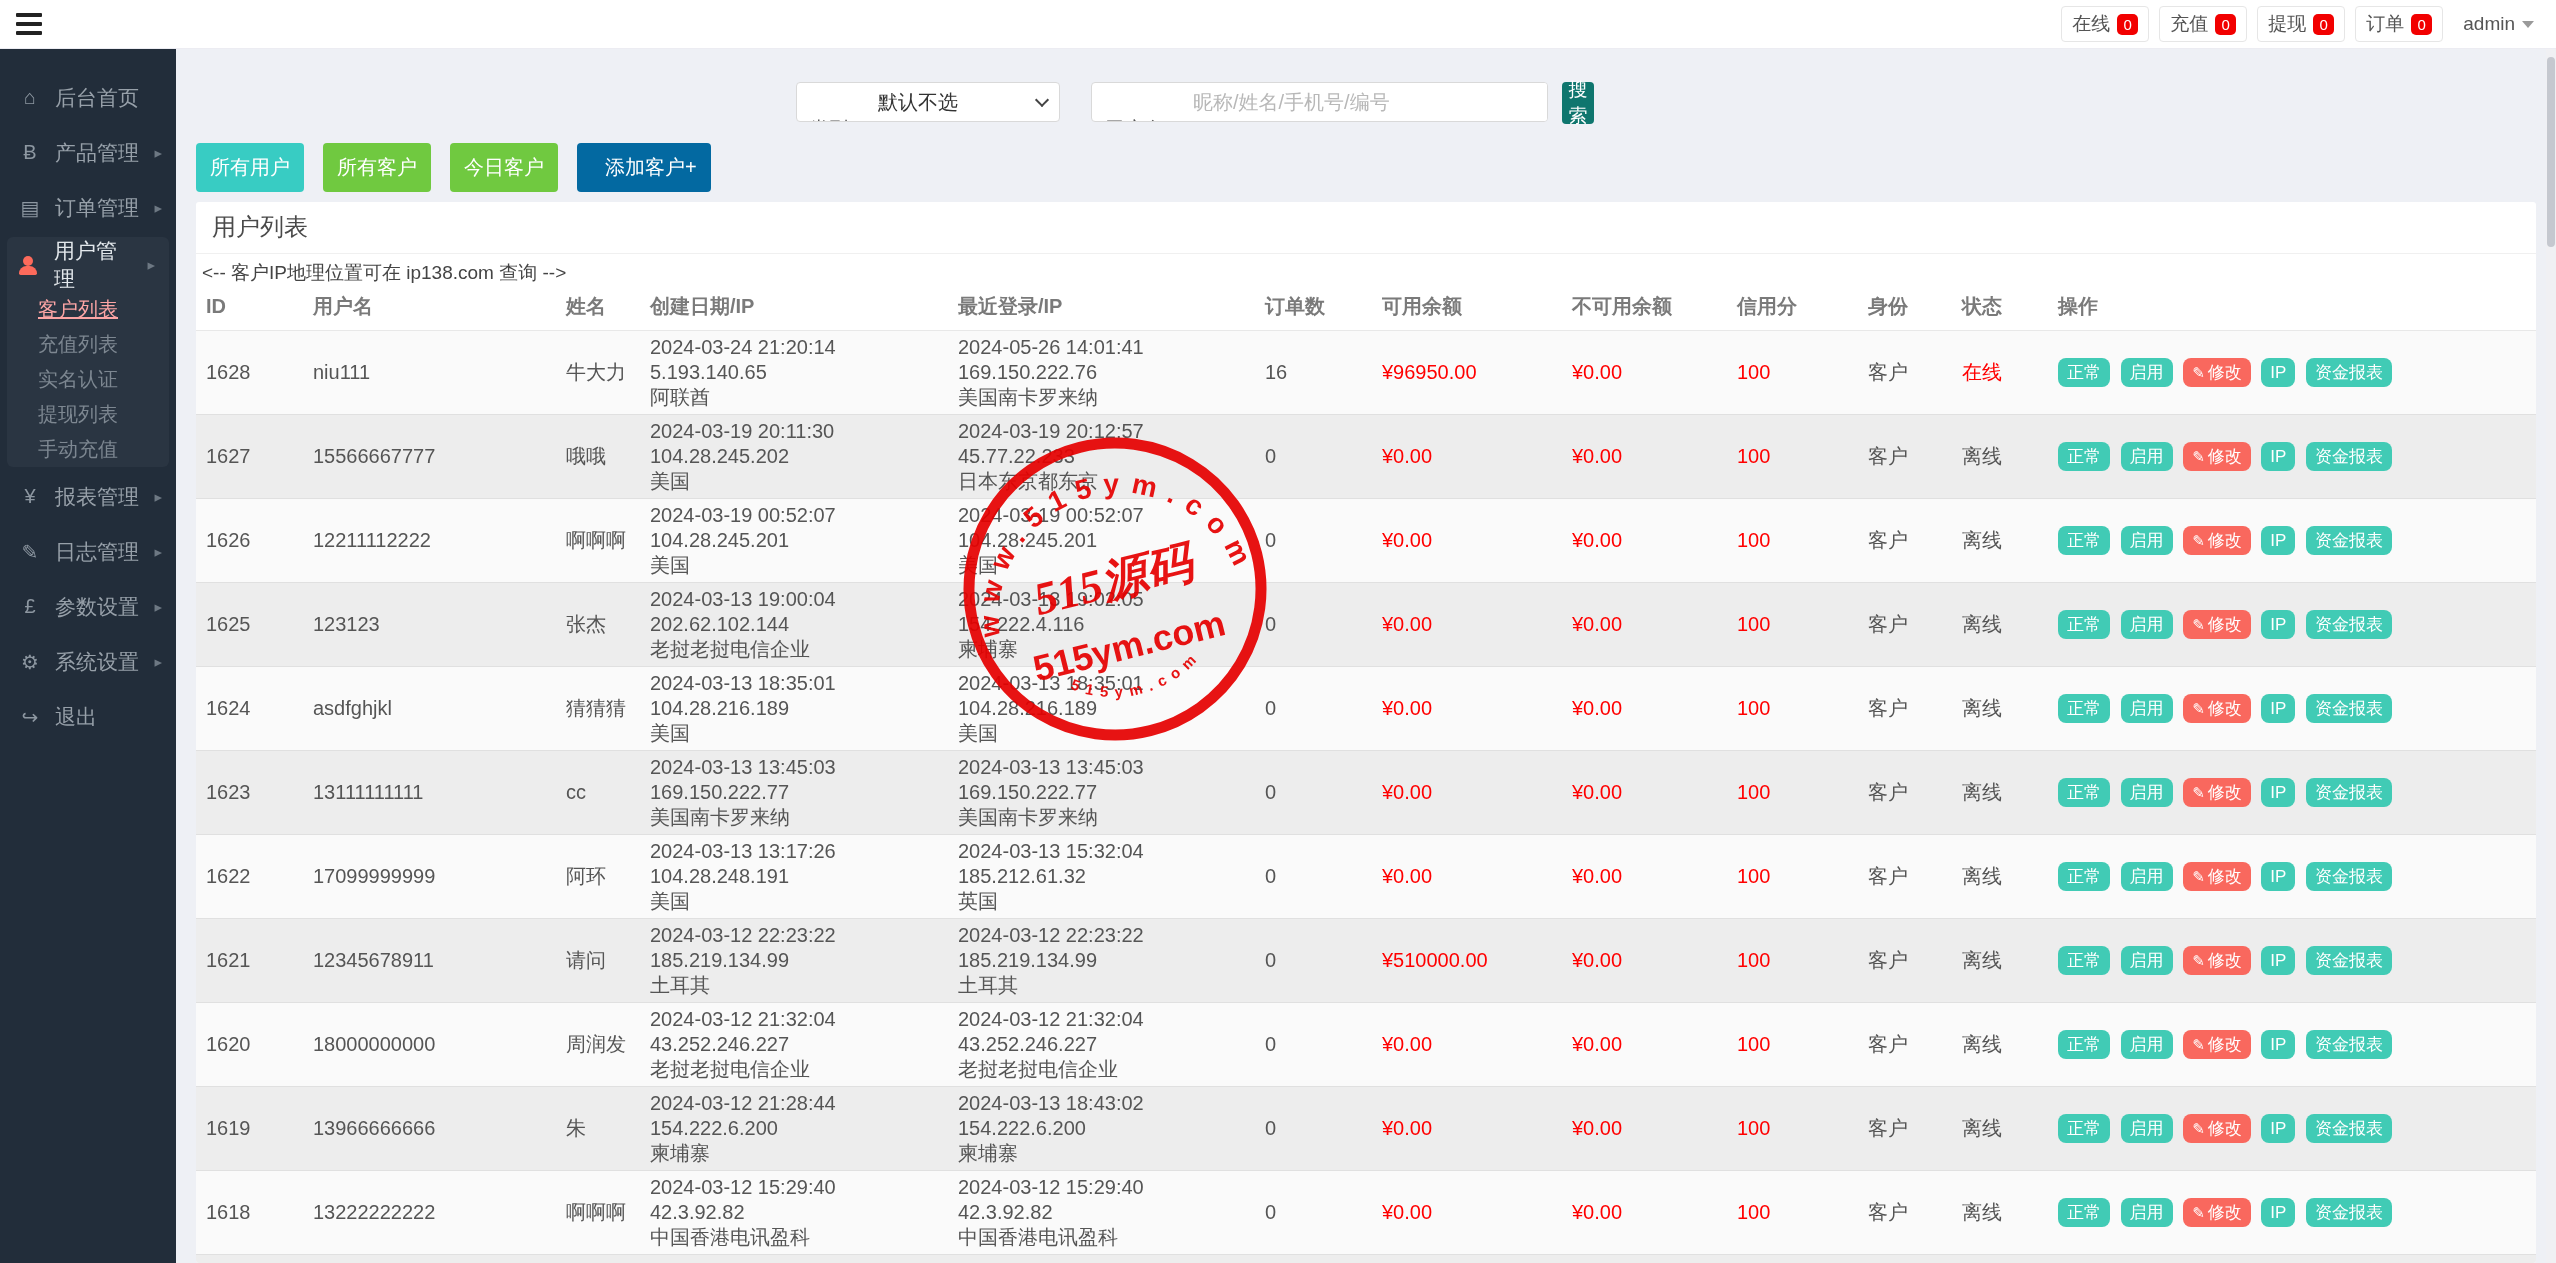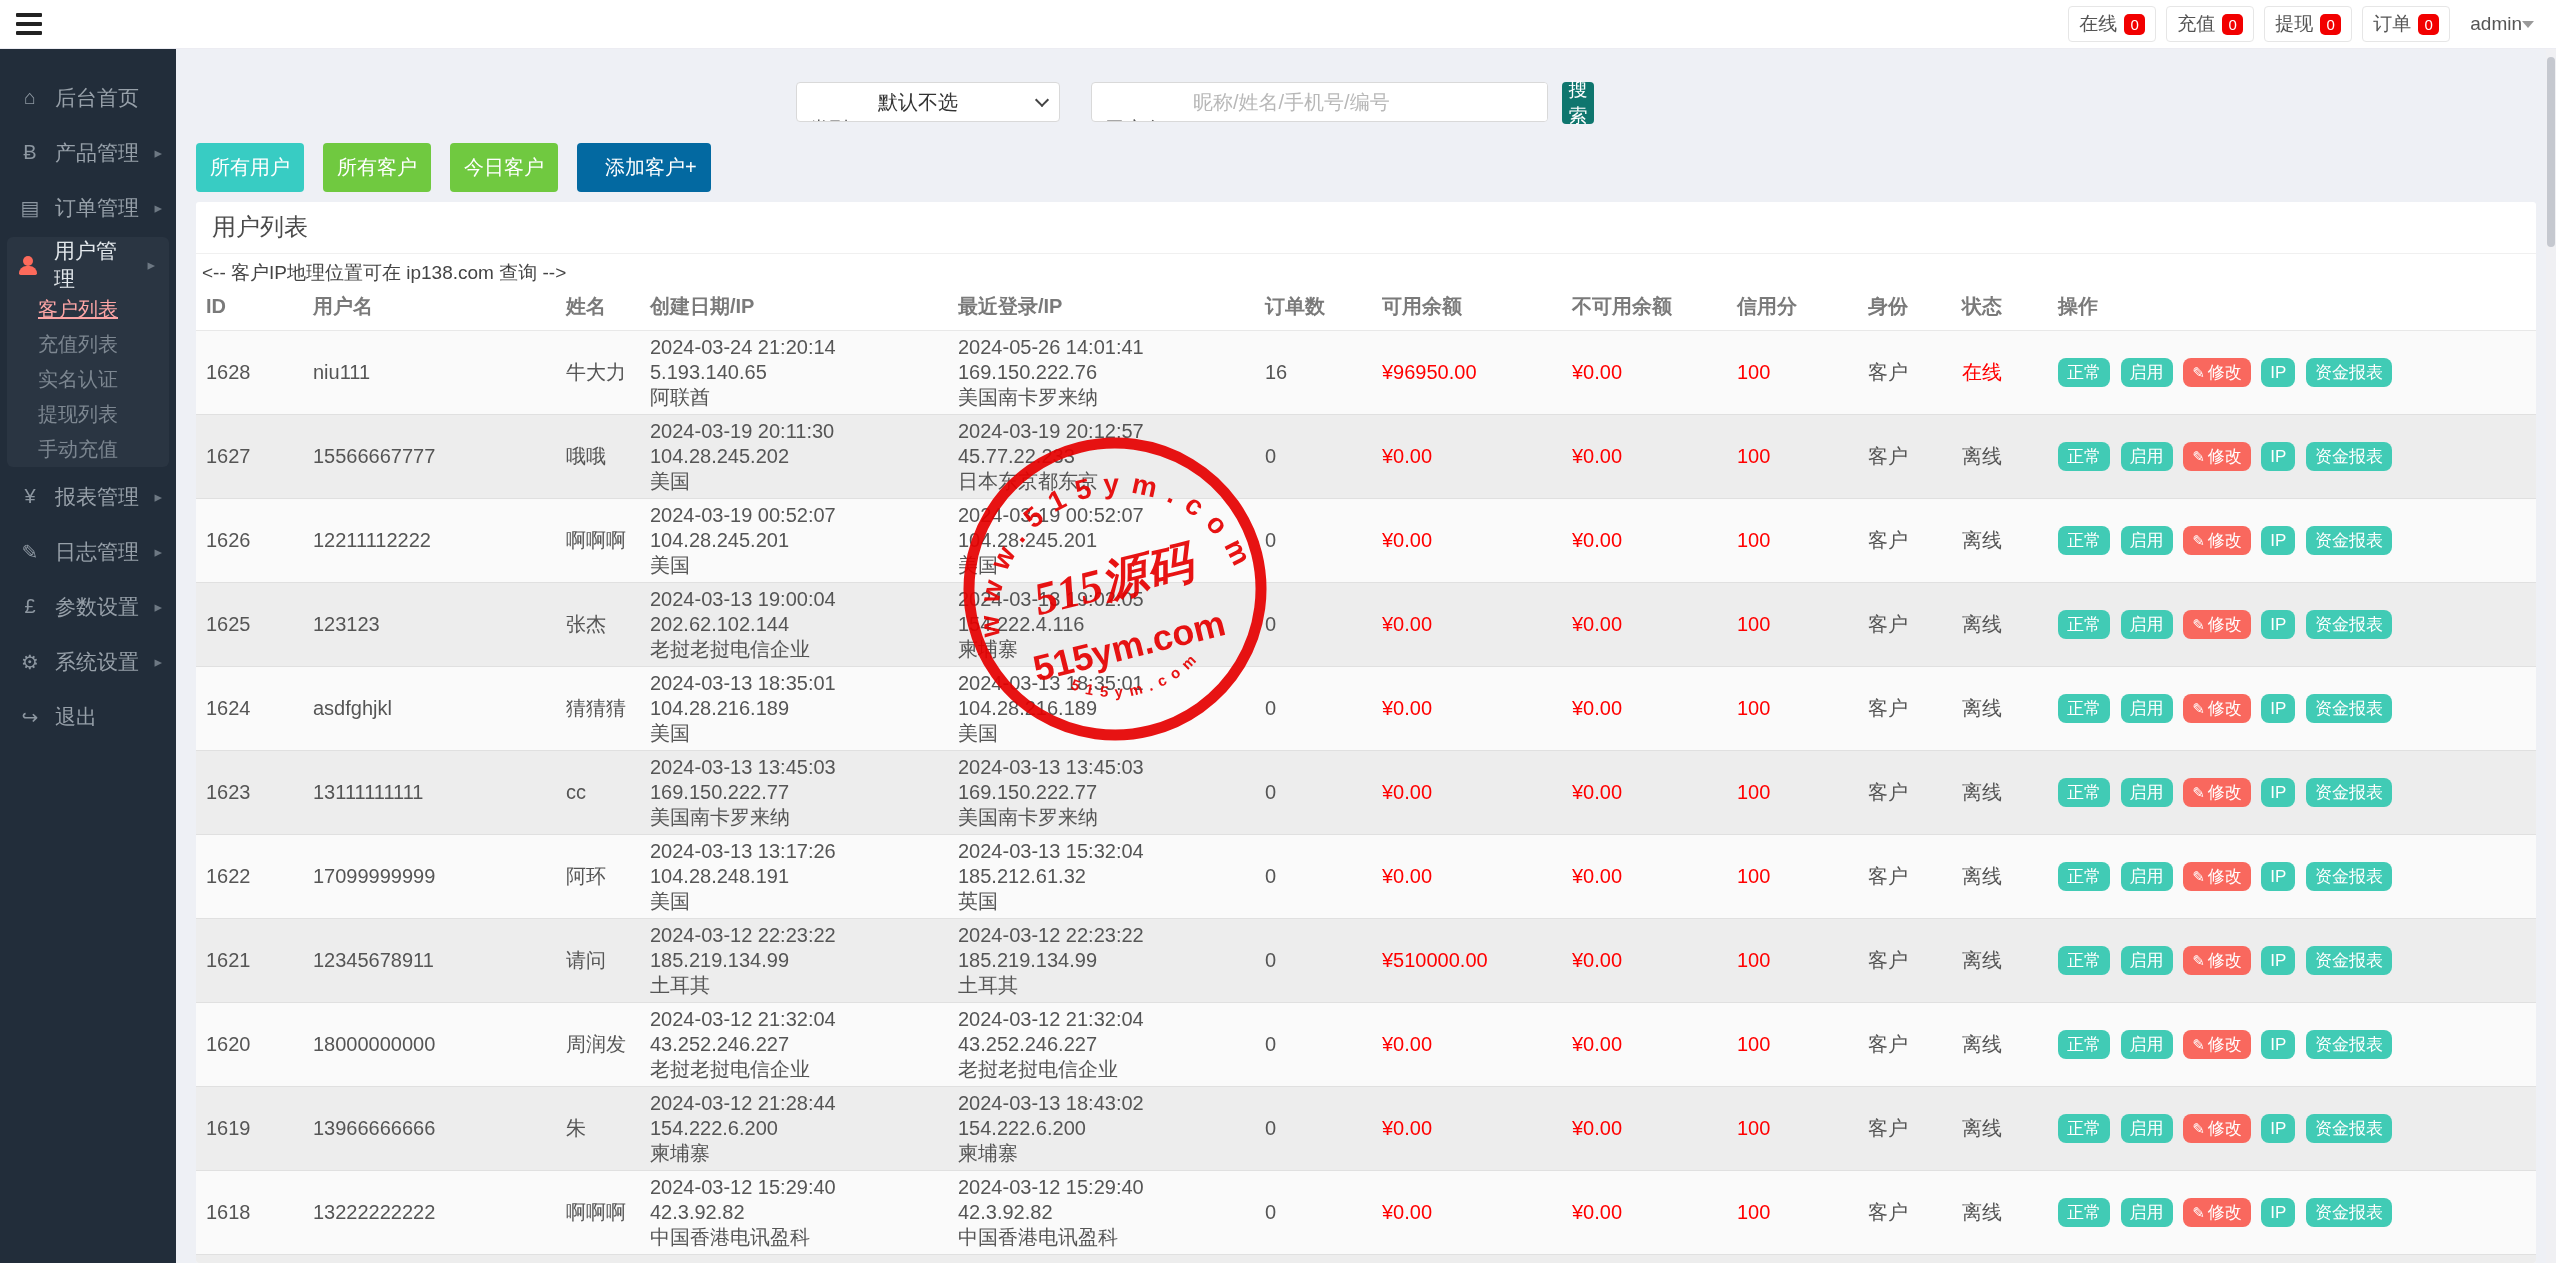--- a/index.html
+++ b/index.html
@@ -9,21 +9,21 @@
   
   .topbar { position:absolute; top:0; left:0; right:0; height:49px; background:#fff;
             border-bottom:1px solid #ececf2; display:flex; align-items:center; z-index:6; }
   .hamburger { margin-left:16px; display:flex; flex-direction:column; gap:5px; cursor:pointer; }
   .hamburger span { width:26px; height:4px; background:#222; border-radius:1px; }
   .topbar-right { margin-left:auto; display:flex; align-items:center; gap:10px; margin-right:12px; }
   .stat-box { display:flex; align-items:center; gap:7px; border:1px solid #e6e6e6; border-radius:4px;
               height:36px; padding:0 10px; background:#fff; color:#555; font-size:19px; cursor:pointer; }
   .badge { background:#f20000; color:#fff; min-width:21px; height:21px; border-radius:5px;
            display:flex; align-items:center; justify-content:center; font-size:15px; padding:0 4px; }
-  .admin-menu { display:flex; align-items:center; gap:0; color:#555; font-size:19px; padding:0 10px; cursor:pointer; }
+  .admin-menu { display:flex; align-items:center; gap:7px; color:#555; font-size:19px; padding:0 10px; cursor:pointer; }
   .caret-down { width:0; height:0; border-left:6px solid transparent; border-right:6px solid transparent;
                 border-top:7px solid #9a9a9a; }
 
   
   .sidebar { position:absolute; top:49px; left:0; bottom:0; width:176px; background:#222d3a; z-index:5; padding-top:21px; }
   .side-item { height:55px; display:flex; align-items:center; padding:0 14px 0 18px; gap:13px;
                color:#97a0a9; font-size:21px; cursor:pointer; }
   .side-item .ic { width:24px; text-align:center; font-size:20px; color:#8d97a1; }
   .side-item .arrow { margin-left:auto; color:#6d7883; font-size:15px; }
   .user-group { background:#2a3542; border-radius:6px; margin:2px 7px; }

